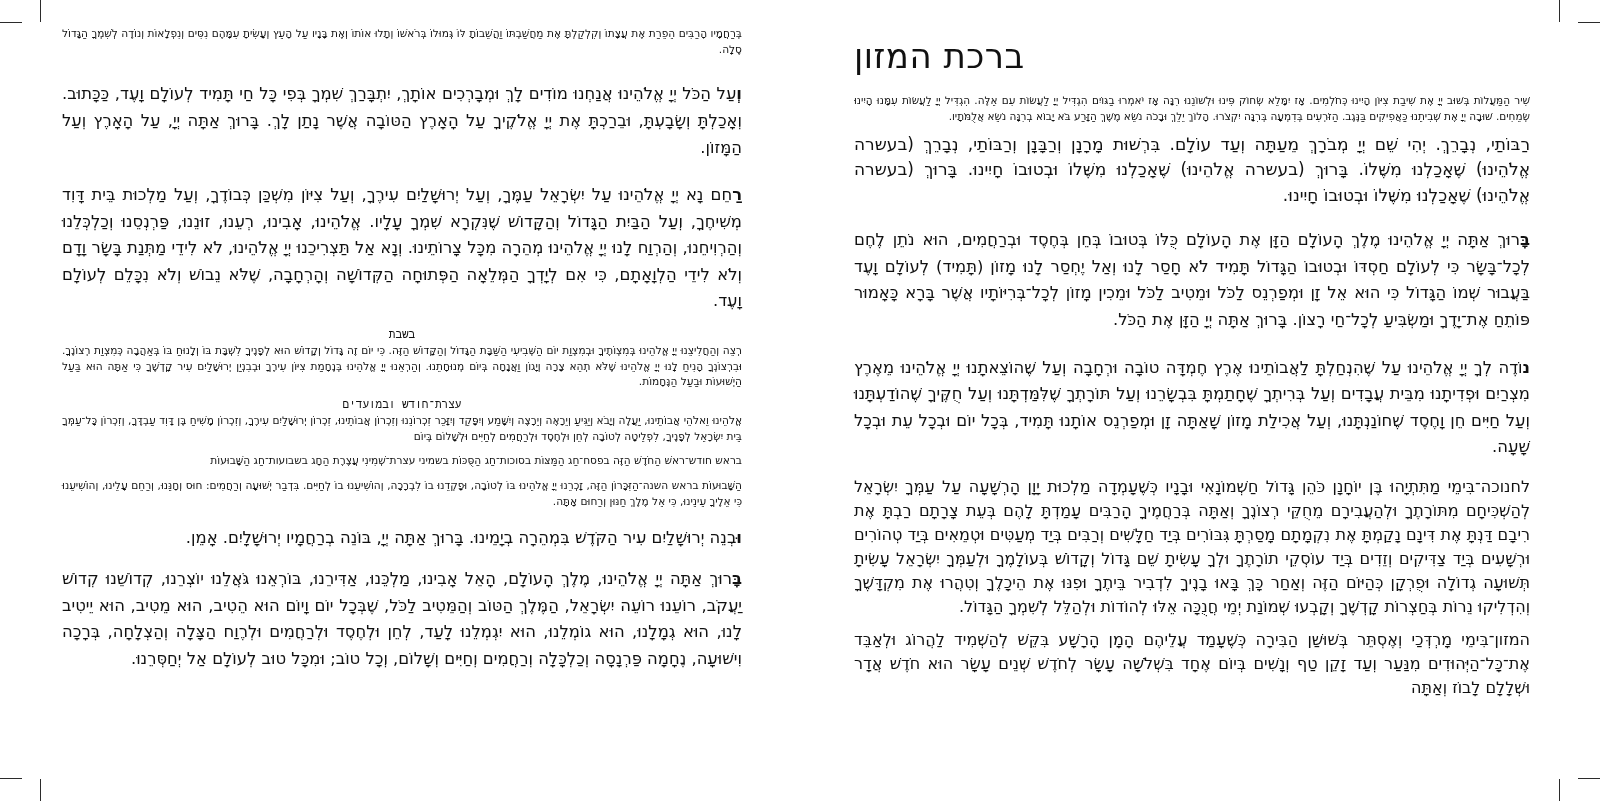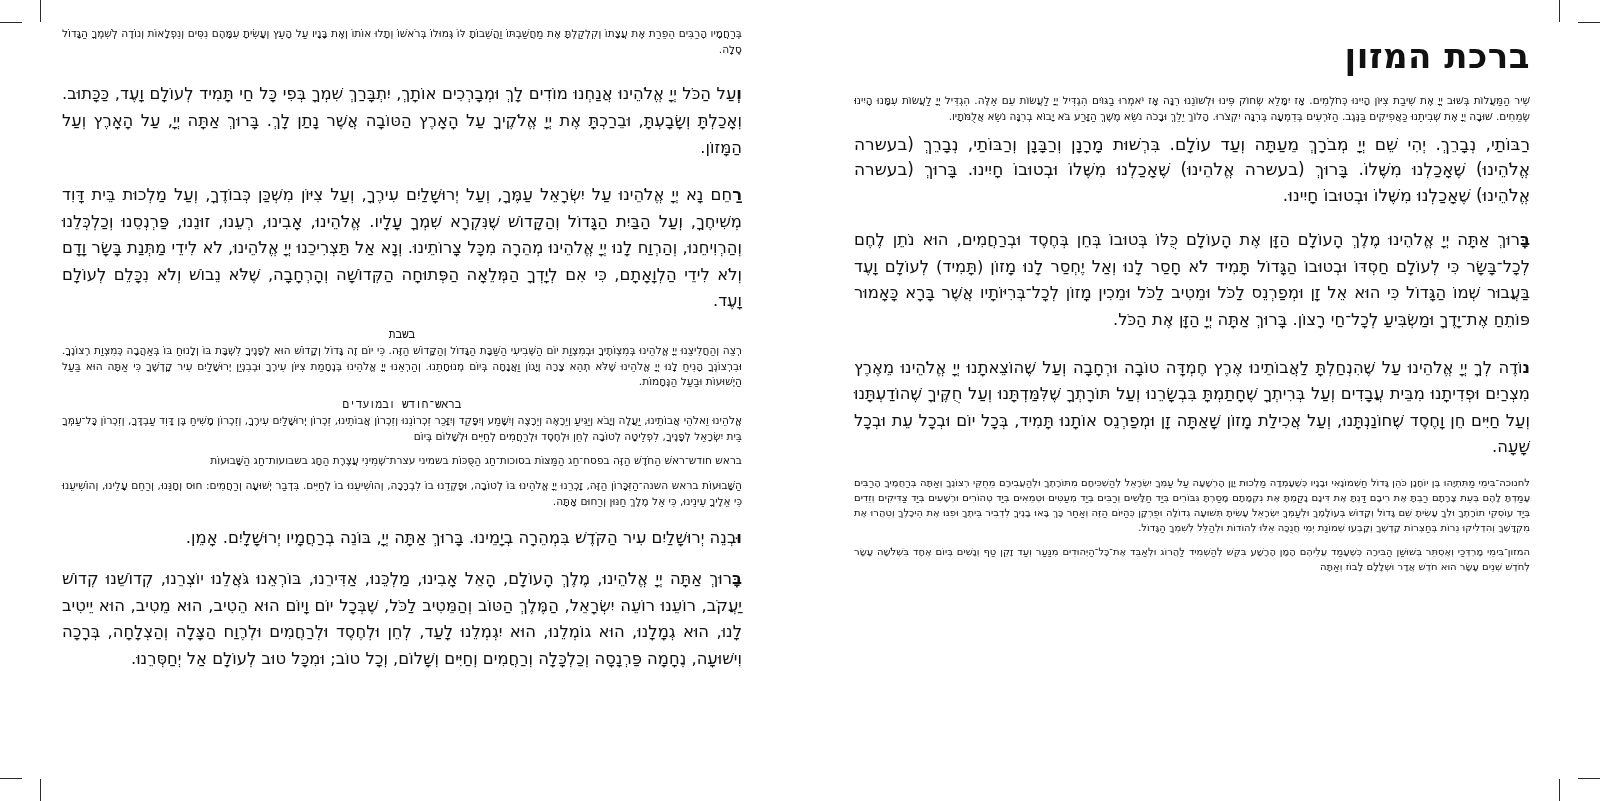--- a/index.html
+++ b/index.html
@@ -44,23 +44,23 @@
     width: 800px;
     height: 801px;
     padding: 26px 62px 20px 62px;
     direction: rtl;
     text-align: justify;
   }
   .col.right { padding-right: 70px; padding-left: 54px; }
   .col.left  { padding-right: 58px; }
 
   .main-title {
-    text-align: right;
+    text-align: left;
     font-family: "DejaVu Sans", sans-serif;
-    font-weight: bold;
+    font-weight: normal;
     font-size: 34px;
     letter-spacing: 0.5px;
     margin: 12px 0 18px 0;
     line-height: 1.1;
   }
   
   .tiny {
     font-size: 10.5px;
     line-height: 1.45;
     text-align: justify;
@@ -85,21 +85,21 @@
     margin: 8px 0 2px 0;
     font-family: Liberation Mono, monospace;
   }
   .note {
     font-size: 10.6px;
     line-height: 1.48;
     text-align: justify;
     margin: 0 0 9px 0;
   }
   .note-sm {
-    font-size: 10px;
+    font-size: 16px;
     line-height: 1.5;
     text-align: justify;
     margin: 4px 0 9px 0;
   }
   .mid {
     font-size: 12.6px;
     line-height: 1.55;
     text-align: justify;
     margin: 0 0 11px 0;
   }
@@ -150,21 +150,21 @@
 
       <p class="body lead">וְעַל הַכֹּל יְיָ אֱלֹהֵינוּ אֲנַחְנוּ מוֹדִים לָךְ וּמְבָרְכִים אוֹתָךְ, יִתְבָּרַךְ שִׁמְךָ בְּפִי כָּל חַי תָּמִיד לְעוֹלָם וָעֶד, כַּכָּתוּב. וְאָכַלְתָּ וְשָׂבָעְתָּ, וּבֵרַכְתָּ אֶת יְיָ אֱלֹקֶיךָ עַל הָאָרֶץ הַטּוֹבָה אֲשֶׁר נָתַן לָךְ. בָּרוּךְ אַתָּה יְיָ, עַל הָאָרֶץ וְעַל הַמָּזוֹן.</p>
 
       <div class="spacer-sm"></div>
 
       <p class="body lead">רַחֵם נָא יְיָ אֱלֹהֵינוּ עַל יִשְׂרָאֵל עַמֶּךָ, וְעַל יְרוּשָׁלַיִם עִירֶךָ, וְעַל צִיּוֹן מִשְׁכַּן כְּבוֹדֶךָ, וְעַל מַלְכוּת בֵּית דָּוִד מְשִׁיחֶךָ, וְעַל הַבַּיִת הַגָּדוֹל וְהַקָּדוֹשׁ שֶׁנִּקְרָא שִׁמְךָ עָלָיו. אֱלֹהֵינוּ, אָבִינוּ, רְעֵנוּ, זוּנֵנוּ, פַּרְנְסֵנוּ וְכַלְכְּלֵנוּ וְהַרְוִיחֵנוּ, וְהַרְוַח לָנוּ יְיָ אֱלֹהֵינוּ מְהֵרָה מִכָּל צָרוֹתֵינוּ. וְנָא אַל תַּצְרִיכֵנוּ יְיָ אֱלֹהֵינוּ, לֹא לִידֵי מַתְּנַת בָּשָׂר וָדָם וְלֹא לִידֵי הַלְוָאָתָם, כִּי אִם לְיָדְךָ הַמְּלֵאָה הַפְּתוּחָה הַקְּדוֹשָׁה וְהָרְחָבָה, שֶׁלֹּא נֵבוֹשׁ וְלֹא נִכָּלֵם לְעוֹלָם וָעֶד.</p>
 
       <div class="note-head">בשבת</div>
       <p class="note">רְצֵה וְהַחֲלִיצֵנוּ יְיָ אֱלֹהֵינוּ בְּמִצְוֹתֶיךָ וּבְמִצְוַת יוֹם הַשְּׁבִיעִי הַשַּׁבָּת הַגָּדוֹל וְהַקָּדוֹשׁ הַזֶּה. כִּי יוֹם זֶה גָּדוֹל וְקָדוֹשׁ הוּא לְפָנֶיךָ לִשְׁבָּת בּוֹ וְלָנוּחַ בּוֹ בְּאַהֲבָה כְּמִצְוַת רְצוֹנֶךָ. וּבִרְצוֹנְךָ הָנִיחַ לָנוּ יְיָ אֱלֹהֵינוּ שֶׁלֹּא תְהֵא צָרָה וְיָגוֹן וַאֲנָחָה בְּיוֹם מְנוּחָתֵנוּ. וְהַרְאֵנוּ יְיָ אֱלֹהֵינוּ בְּנֶחָמַת צִיּוֹן עִירֶךָ וּבְבִנְיַן יְרוּשָׁלַיִם עִיר קָדְשֶׁךָ כִּי אַתָּה הוּא בַּעַל הַיְשׁוּעוֹת וּבַעַל הַנֶּחָמוֹת.</p>
 
-      <div class="note-head">בראש־חודש ובמועדים</div>
+      <div class="note-head">עצרת־חודש ובמועדים</div>
       <p class="note">אֱלֹהֵינוּ וֵאלֹהֵי אֲבוֹתֵינוּ, יַעֲלֶה וְיָבֹא וְיַגִּיעַ וְיֵרָאֶה וְיֵרָצֶה וְיִשָּׁמַע וְיִפָּקֵד וְיִזָּכֵר זִכְרוֹנֵנוּ וְזִכְרוֹן אֲבוֹתֵינוּ, זִכְרוֹן יְרוּשָׁלַיִם עִירֶךָ, וְזִכְרוֹן מָשִׁיחַ בֶּן דָּוִד עַבְדֶּךָ, וְזִכְרוֹן כָּל־עַמְּךָ בֵּית יִשְׂרָאֵל לְפָנֶיךָ, לִפְלֵיטָה לְטוֹבָה לְחֵן וּלְחֶסֶד וּלְרַחֲמִים לְחַיִּים וּלְשָׁלוֹם בְּיוֹם</p>
       <p class="note">בראש חודש־ראשׁ הַחֹדֶשׁ הַזֶּה  בפסח־חַג הַמַּצּוֹת  בסוכות־חַג הַסֻּכּוֹת  בשמיני עצרת־שְׁמִינִי עֲצֶרֶת הַחָג  בשבועות־חַג הַשָּׁבוּעוֹת</p>
       <p class="note">הַשָּׁבוּעוֹת  בראש השנה־הַזִּכָּרוֹן הַזֶּה, זָכְרֵנוּ יְיָ אֱלֹהֵינוּ בּוֹ לְטוֹבָה, וּפָקְדֵנוּ בוֹ לִבְרָכָה, וְהוֹשִׁיעֵנוּ בוֹ לְחַיִּים. בִּדְבַר יְשׁוּעָה וְרַחֲמִים: חוּס וְחָנֵּנוּ, וְרַחֵם עָלֵינוּ, וְהוֹשִׁיעֵנוּ כִּי אֵלֶיךָ עֵינֵינוּ, כִּי אֵל מֶלֶךְ חַנּוּן וְרַחוּם אָתָּה.</p>
 
       <div class="spacer-sm"></div>
 
       <p class="body lead">וּבְנֵה יְרוּשָׁלַיִם עִיר הַקֹּדֶשׁ בִּמְהֵרָה בְיָמֵינוּ. בָּרוּךְ אַתָּה יְיָ, בּוֹנֵה בְרַחֲמָיו יְרוּשָׁלָיִם. אָמֵן.</p>
 
       <p class="body lead">בָּרוּךְ אַתָּה יְיָ אֱלֹהֵינוּ, מֶלֶךְ הָעוֹלָם, הָאֵל אָבִינוּ, מַלְכֵּנוּ, אַדִּירֵנוּ, בּוֹרְאֵנוּ   גֹּאֲלֵנוּ יוֹצְרֵנוּ, קְדוֹשֵׁנוּ קְדוֹשׁ יַעֲקֹב, רוֹעֵנוּ רוֹעֵה יִשְׂרָאֵל, הַמֶּלֶךְ הַטּוֹב וְהַמֵּטִיב לַכֹּל, שֶׁבְּכָל יוֹם וָיוֹם הוּא הֵטִיב, הוּא מֵטִיב, הוּא יֵיטִיב לָנוּ, הוּא גְמָלָנוּ, הוּא גוֹמְלֵנוּ, הוּא יִגְמְלֵנוּ לָעַד, לְחֵן וּלְחֶסֶד וּלְרַחֲמִים וּלְרֶוַח הַצָּלָה וְהַצְלָחָה, בְּרָכָה וִישׁוּעָה, נֶחָמָה פַּרְנָסָה וְכַלְכָּלָה וְרַחֲמִים וְחַיִּים וְשָׁלוֹם, וְכָל טוֹב; וּמִכָּל טוּב לְעוֹלָם אַל יְחַסְּרֵנוּ.</p>
     </div>

